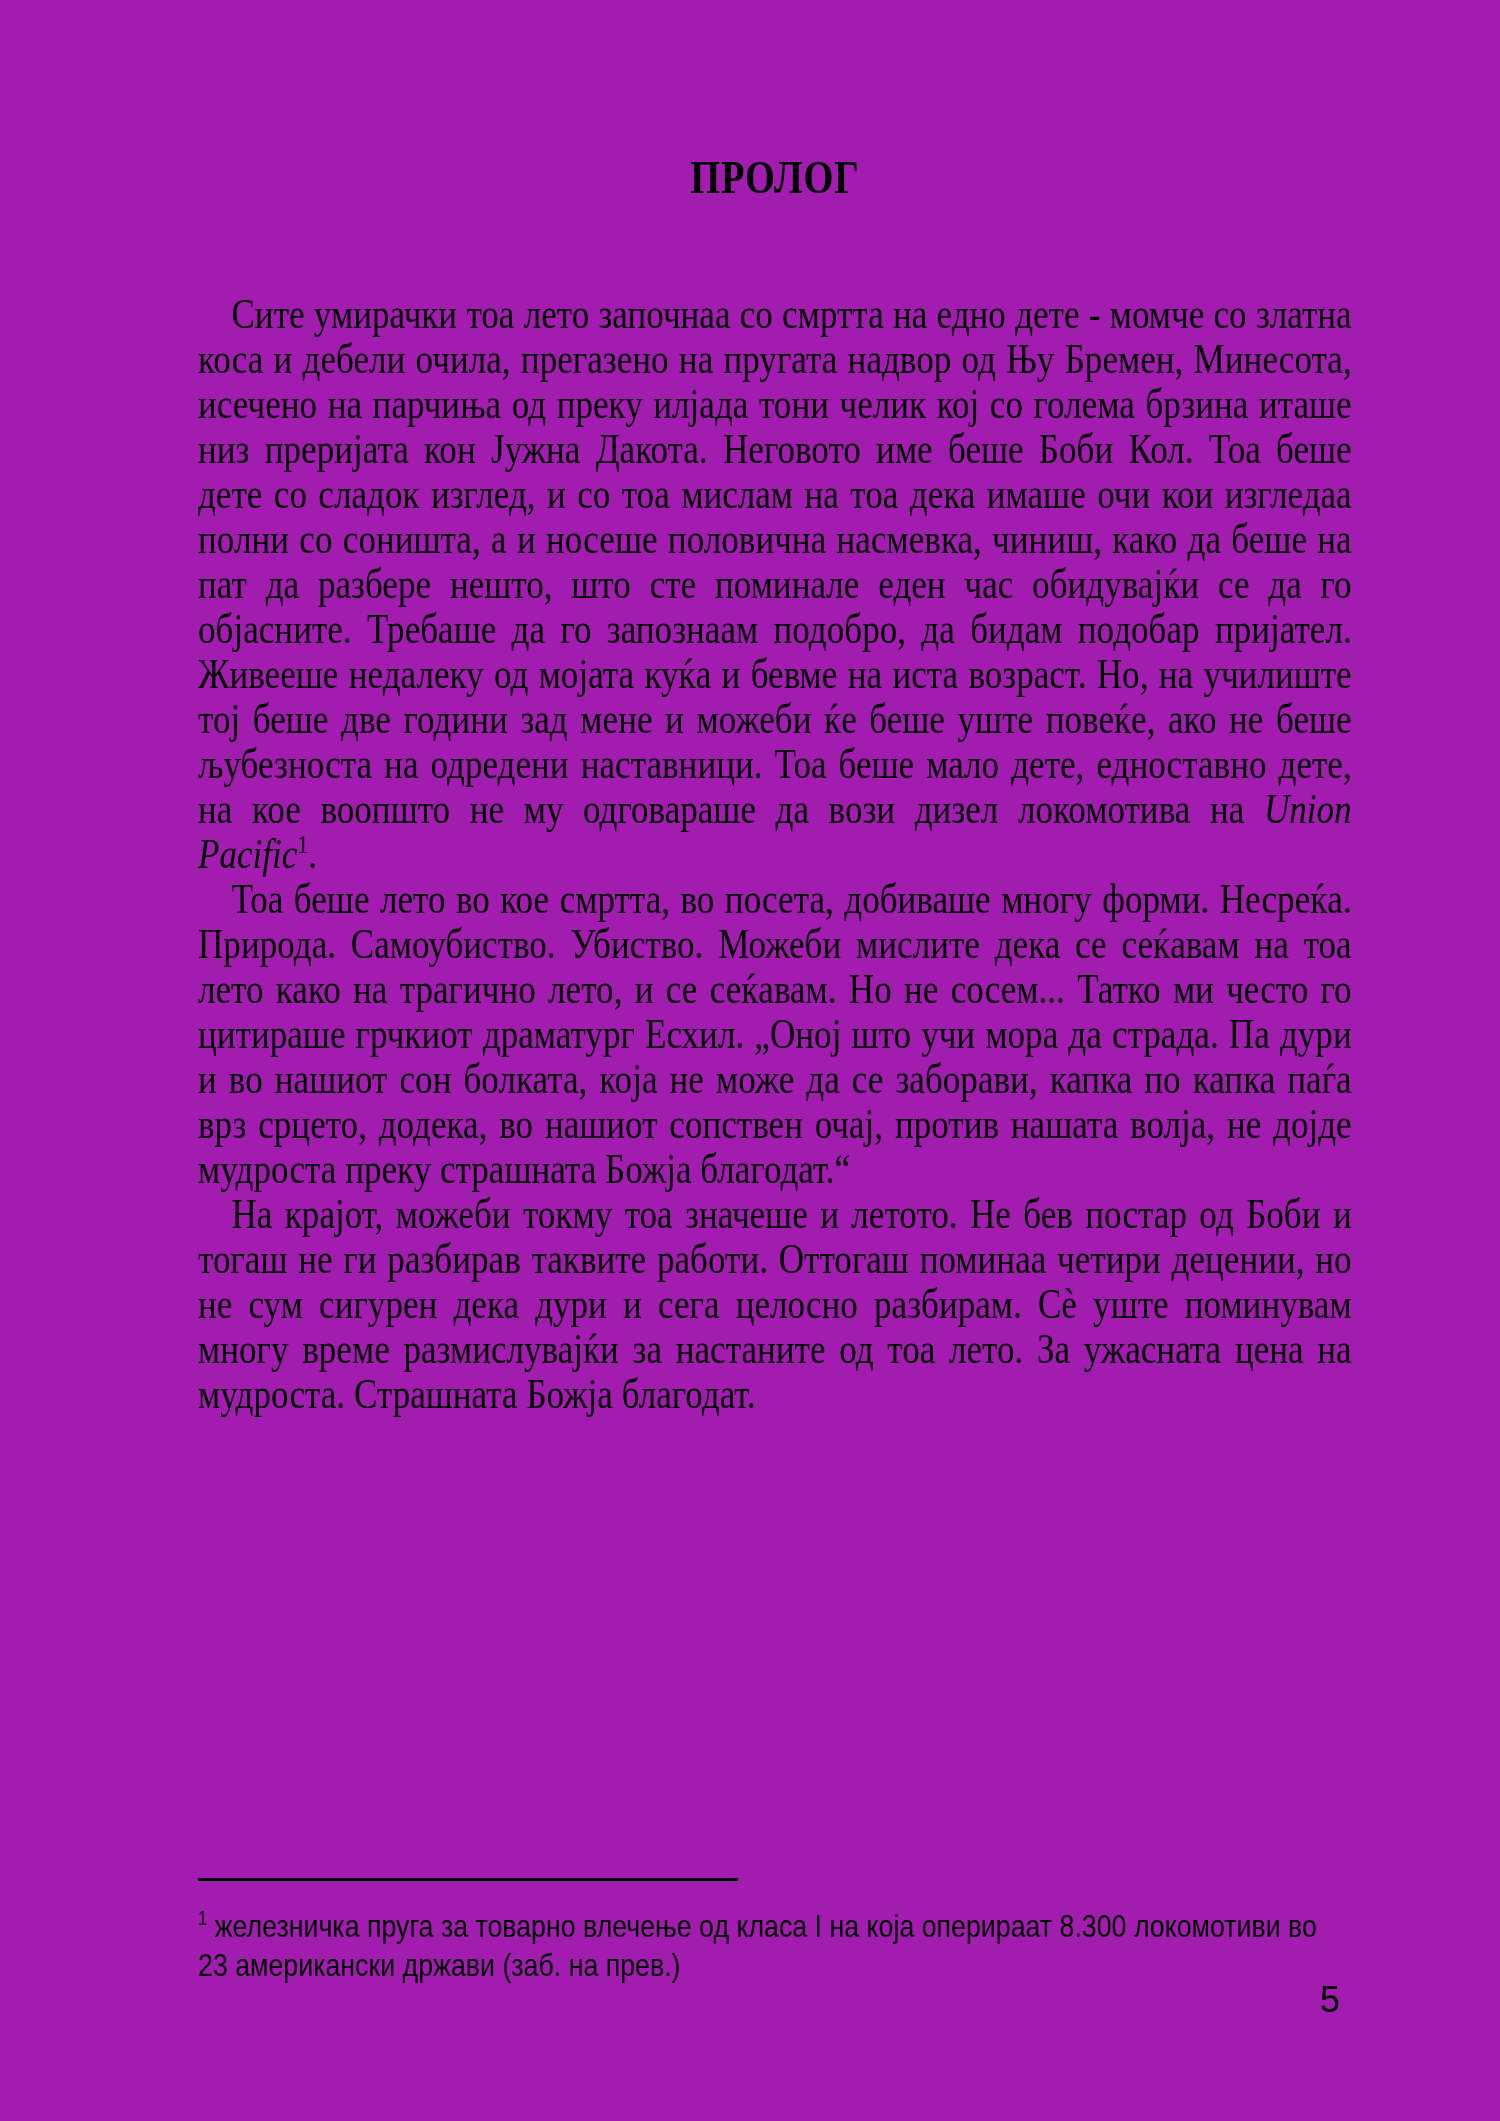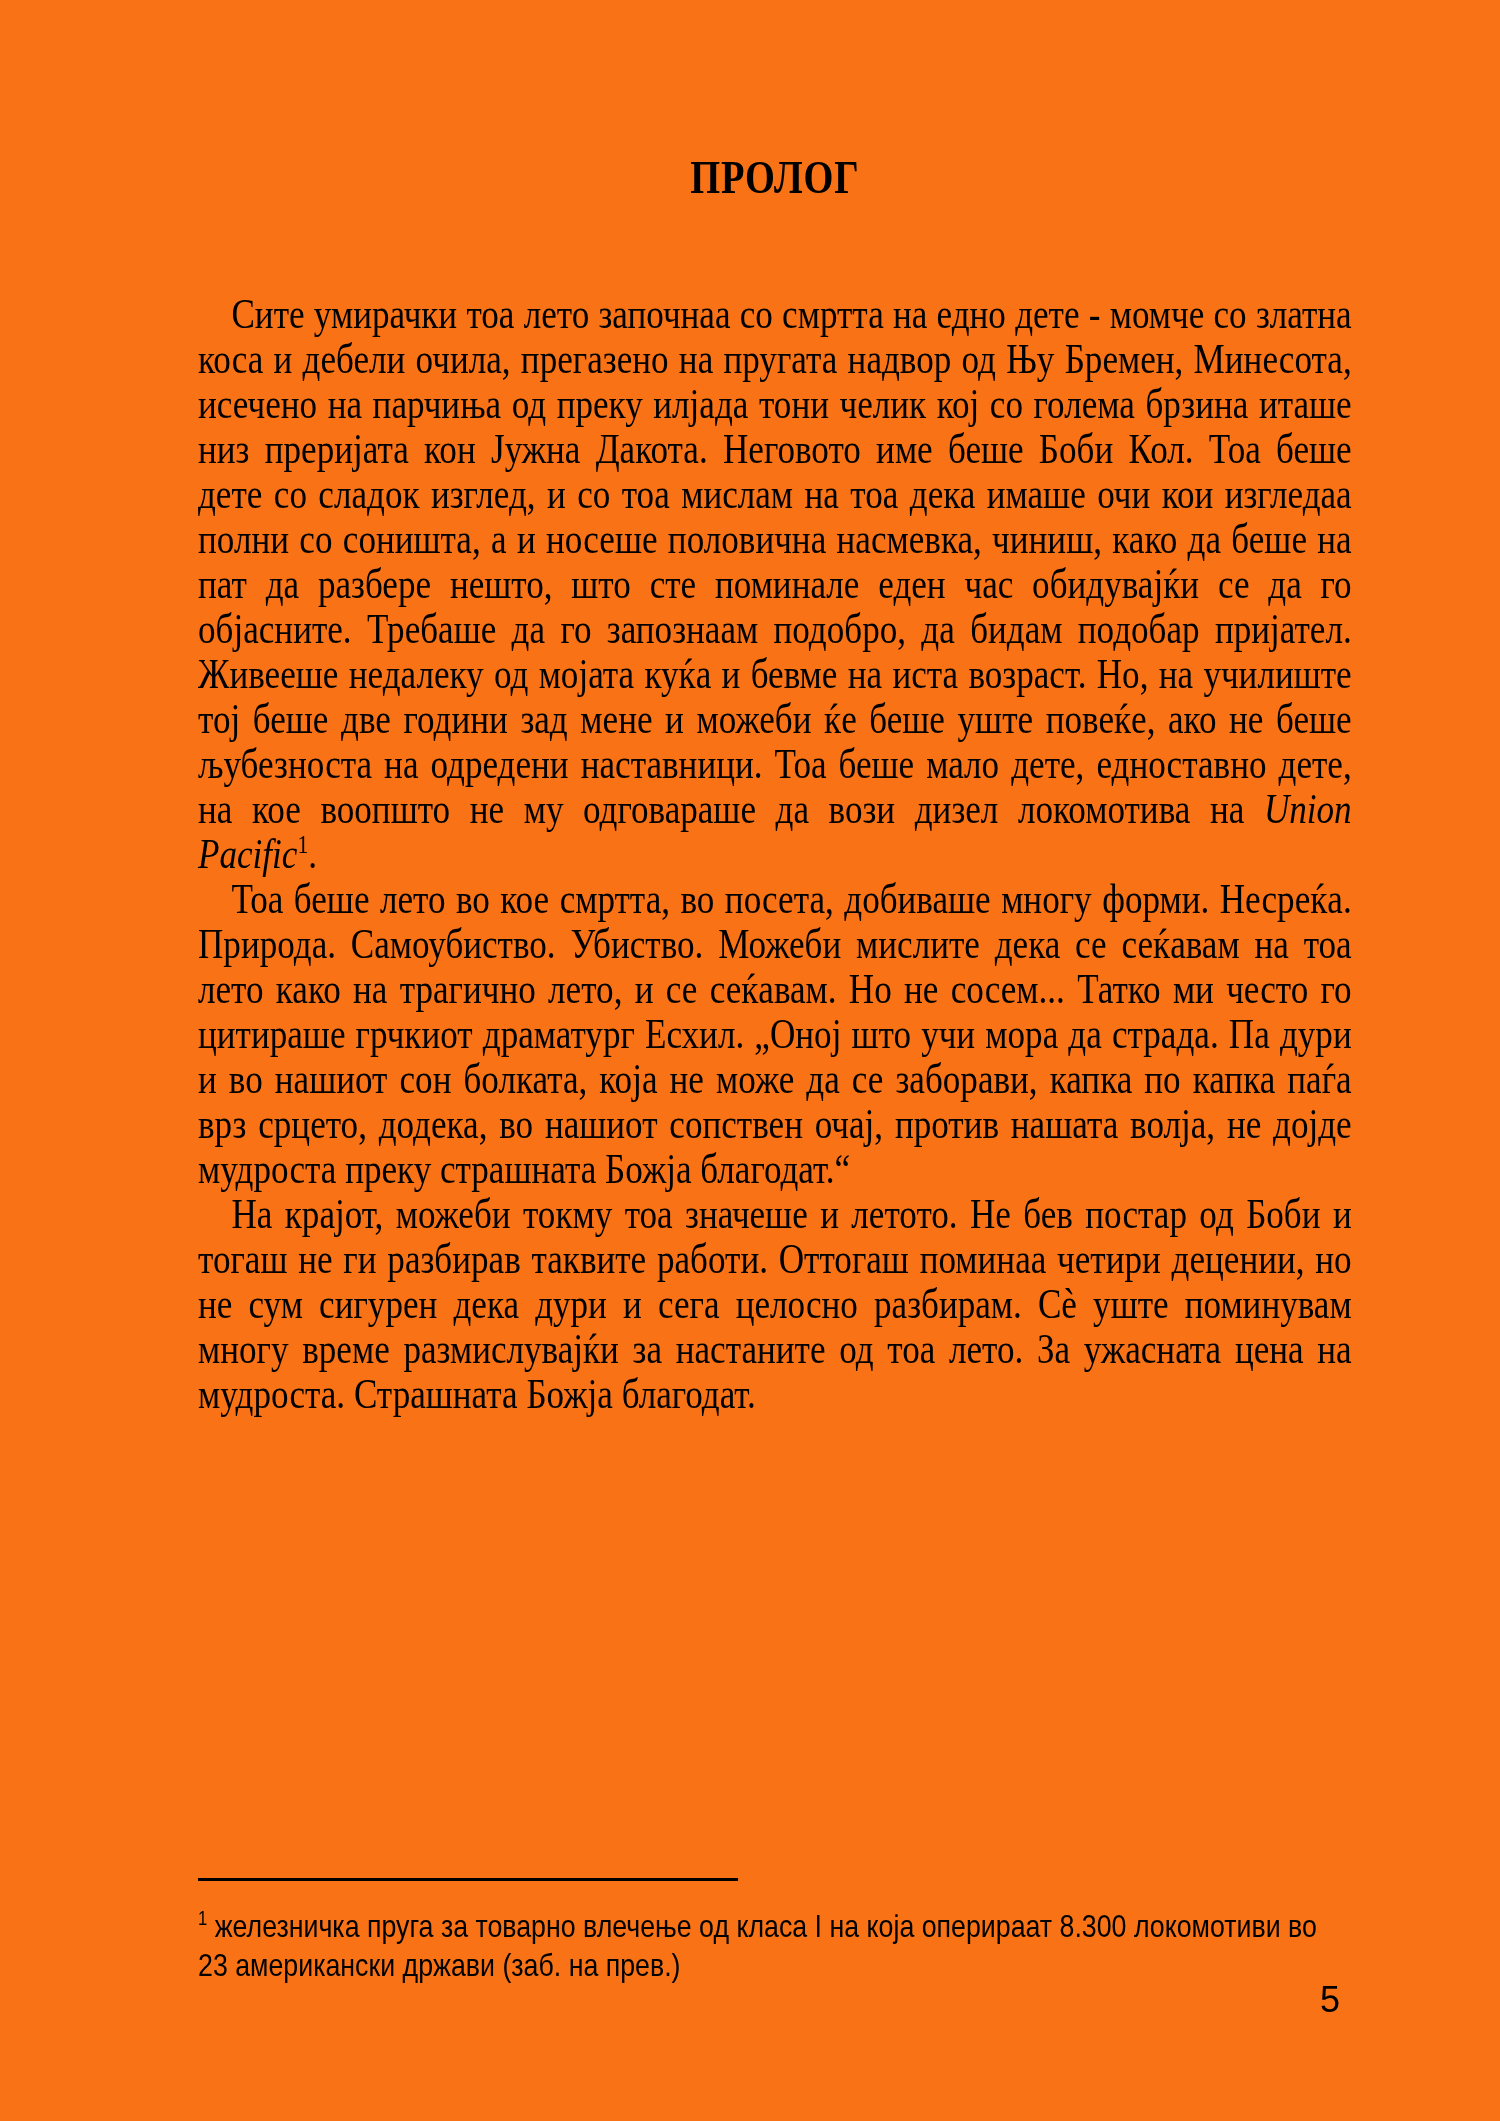--- a/index.html
+++ b/index.html
@@ -4,21 +4,21 @@
 <style>
   html, body {
     margin: 0;
     padding: 0;
     background: #ffffff;
   }
   .page {
     position: relative;
     width: 1500px;
     height: 2121px;
-    background: #f97316;
+    background: #a21caf;
     color: #000000;
     font-family: "Liberation Serif", "DejaVu Serif", serif;
     overflow: hidden;
   }
   
   .content {
     position: absolute;
     top: 0;
     left: 198px;
     width: 1380px;

